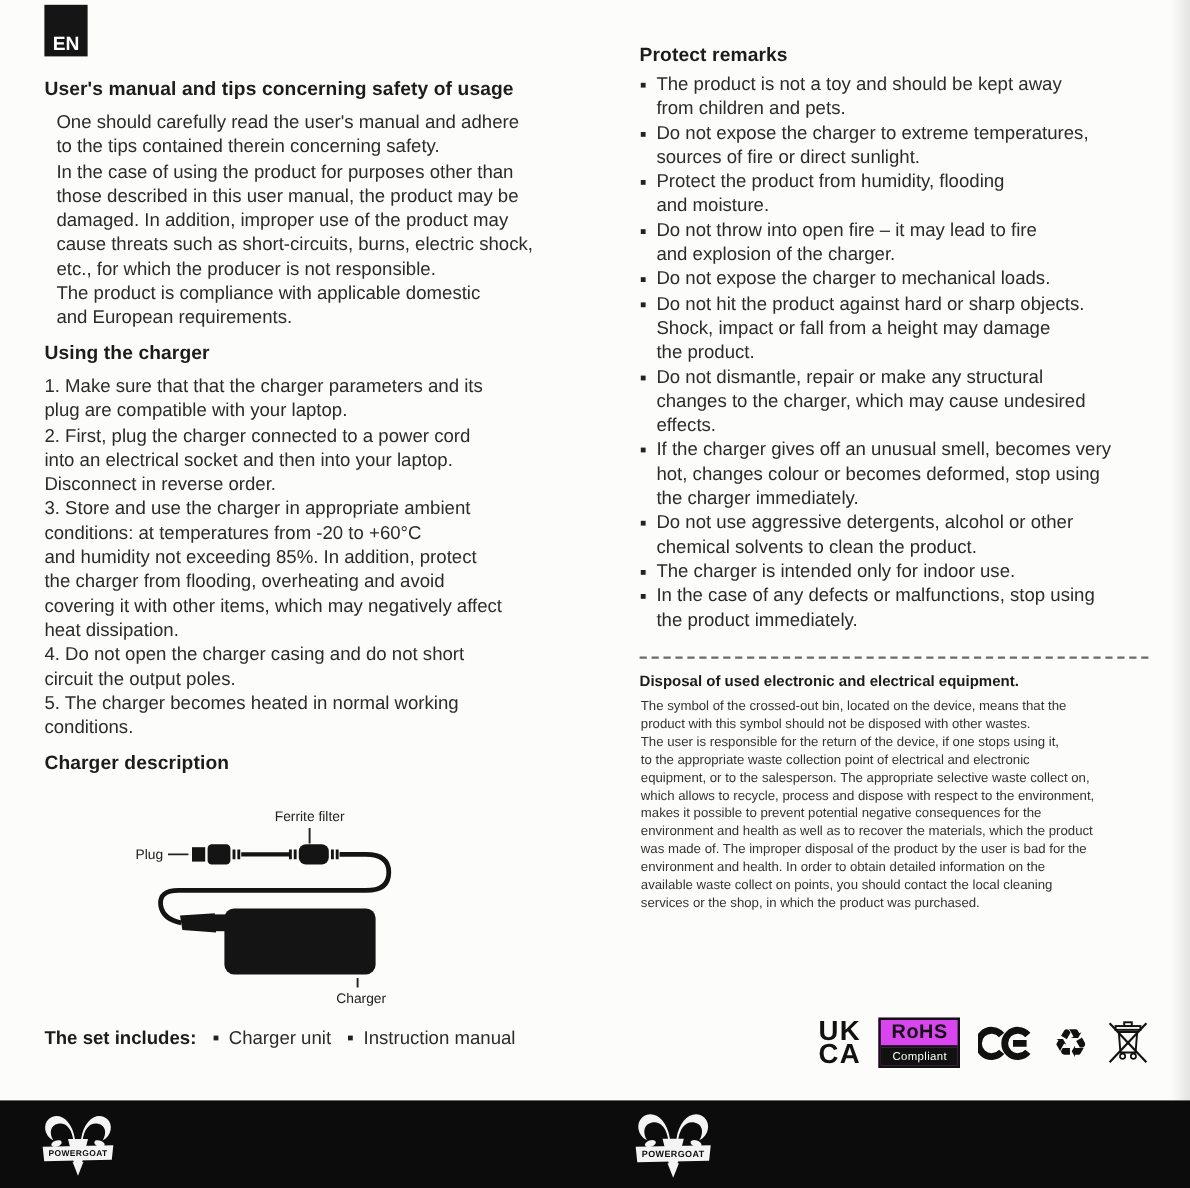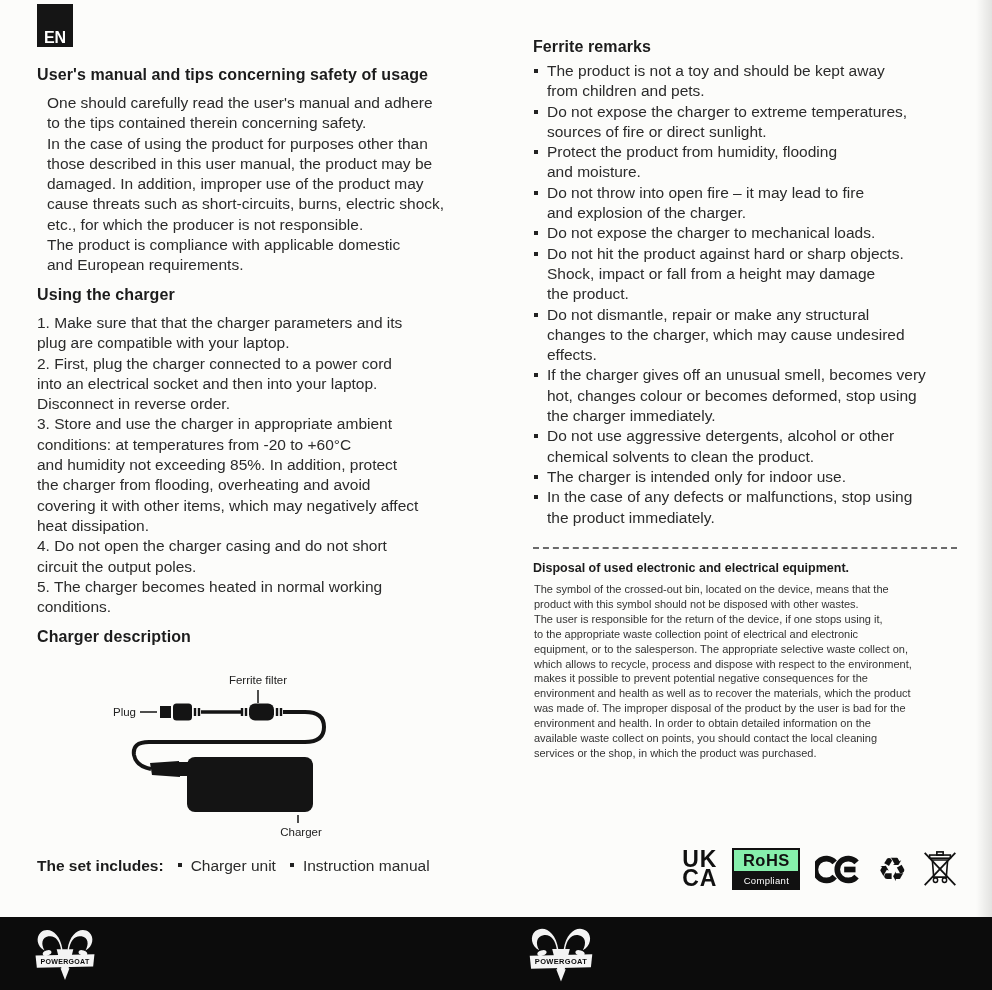--- a/index.html
+++ b/index.html
@@ -35,21 +35,21 @@
   .set-includes .label{font-weight:bold;color:#1c1c1c;}
   .set-includes .item{margin-left:14px;position:relative;padding-left:13px;}
   .set-includes .item::before{
     content:"";position:absolute;left:0;top:6px;width:4px;height:4px;background:#222;
   }
   .marks-row{
     position:absolute;left:533px;top:843px;width:425px;height:52px;
     display:flex;align-items:center;justify-content:flex-end;gap:15px;
   }
   .ukca{font-weight:bold;font-size:23px;line-height:19px;letter-spacing:1px;color:#111;text-align:center;}
-  .rohs{width:64px;border:2.5px solid #111;text-align:center;background:#86efac;}
+  .rohs{width:64px;border:2.5px solid #111;text-align:center;background:#d946ef;}
   .rohs .top{font-size:16.5px;font-weight:bold;color:#111;padding:1px 2px 1px 2px;border-bottom:2px solid #111;letter-spacing:.5px;}
   .rohs .bottom{background:#111;color:#fff;font-size:9.5px;padding:2px 1px;letter-spacing:.3px;}
   .recycle-glyph{font-family:"DejaVu Sans",sans-serif;font-size:33px;color:#111;line-height:1;}
   .footer-bar{position:absolute;left:0;top:917px;width:992px;height:73px;background:#0c0c0c;}
   .goat{position:absolute;}
   .diagram{position:absolute;left:37px;top:660px;}
   .diagram text{font-family:"Liberation Sans",sans-serif;font-size:11.5px;fill:#222;}
 </style>
 </head>
 <body>
@@ -125,21 +125,21 @@
     <rect x="150" y="97" width="126" height="55" rx="8" fill="#141414"></rect>
 
     <line x1="261" y1="155" x2="261" y2="163" stroke="#222" stroke-width="1.6"></line>
     <text x="264" y="176" text-anchor="middle">Charger</text>
   </svg>
 
   <div class="set-includes">
     <span class="label">The set includes:</span><span class="item"><span>Charger unit</span></span><span class="item"><span>Instruction manual</span></span>
   </div>
 
-  <div class="h1 col-right" style="top:38px;position:absolute;">Ferrite remarks</div>
+  <div class="h1 col-right" style="top:38px;position:absolute;">Protect remarks</div>
   <ul class="remarks">
     <li>The product is not a toy and should be kept away
 from children and pets.</li>
     <li>Do not expose the charger to extreme temperatures,
 sources of fire or direct sunlight.</li>
     <li>Protect the product from humidity, flooding
 and moisture.</li>
     <li>Do not throw into open fire – it may lead to fire
 and explosion of the charger.</li>
     <li>Do not expose the charger to mechanical loads.</li>

